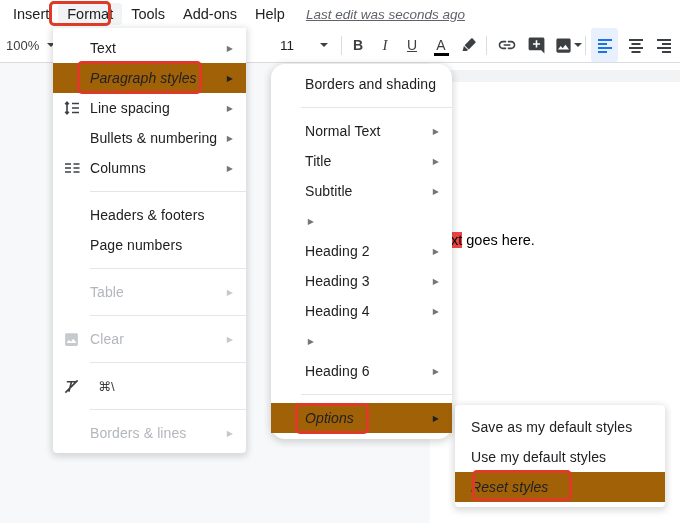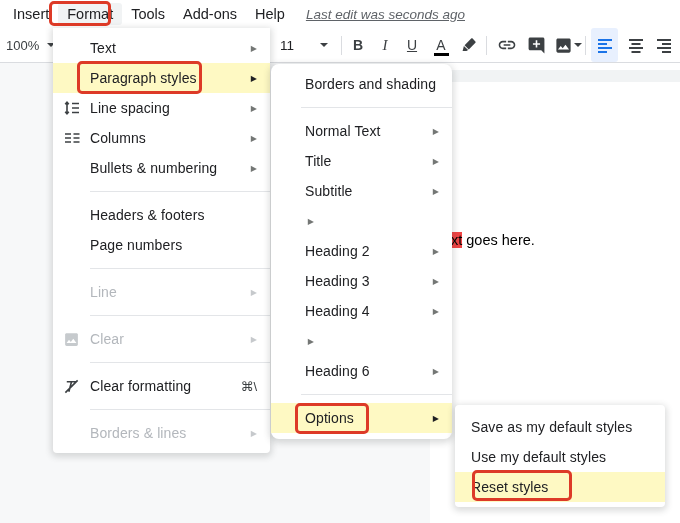--- a/index.html
+++ b/index.html
@@ -45,31 +45,31 @@
   .doc-area { position:absolute; left:0; top:63px; width:680px; height:460px; background:#f7f8f9; }
   .doc-topstrip { position:absolute; left:430px; top:0; right:0; height:7px; background:#fff; }
   .doc-band { position:absolute; left:430px; top:7px; right:0; height:12px; background:#f1f3f4; }
   .doc-page { position:absolute; left:430px; top:19px; right:-10px; height:450px; background:#fff; }
   .doc-text { position:absolute; left:21px; top:150px; font-size:14.5px; color:#000; white-space:pre; }
   .doc-text .sel { background:#ef4444; }
 
   
   .panel { position:absolute; background:#fff; z-index:10;
     box-shadow:0 2px 6px 2px rgba(60,64,67,.18); border-radius:0 0 4px 4px; padding:5px 0 5px 0; }
-  .p-format { left:53px; top:28px; width:217px; }
-  .p-styles { left:271px; top:64px; width:181px; border-radius:8px; padding-bottom:6px; }
+  .p-format { left:53px; top:28px; width:193px; }
+  .p-styles { left:271px; top:64px; width:181px; border-radius:14px; padding-bottom:6px; }
   .p-options { left:455px; top:405px; width:210px; border-radius:4px; padding-top:7px; padding-bottom:5px; }
 
   .mi { height:30px; display:flex; align-items:center; padding-right:13px; cursor:default; }
   .mi .gut { width:37px; display:flex; align-items:center; justify-content:center; flex:0 0 37px; }
   .mi .lbl { flex:1; font-size:14px; color:#202124; white-space:nowrap; letter-spacing:.1px; }
   .mi .sc { font-size:13px; color:#3c4043; margin-left:8px; }
   .mi .arr { width:9px; display:flex; justify-content:flex-end; }
   .mi .arr::after { content:"▶"; font-size:8px; color:#747775; }
-  .mi.hl { background:#fef9c3; }
+  .mi.hl { background:#a16207;font-style:italic; }
   .mi.hl .arr::after { color:#202124; }
   .mi.dis .lbl { color:#b3b7bc; }
   .mi.dis .arr::after { color:#c6c9cc; }
   .msep { height:1px; background:#e3e5e8; margin:8px 0 8px 37px; }
   .p-styles .mi { padding-left:34px; }
   .p-styles .msep { margin-left:30px; }
   .p-options .mi { padding-left:16px; }
 
   
   .redbox { position:absolute; border:3px solid #dd3a27; border-radius:5px; z-index:40; pointer-events:none; }
@@ -200,48 +200,48 @@
       <svg width="18" height="18" viewBox="0 0 18 18">
         <g stroke="#3c4043" stroke-width="1.6" fill="none">
             <path d="M4 3.2v11.6M2.2 5.2 4 3.2l1.8 2M2.2 12.8 4 14.8l1.8-2M9 4.5h7M9 9h7M9 13.5h7"></path>
           </g>
       </svg>
     </span>
       <span class="lbl">Line spacing</span>
       <span class="arr"></span>
   </div>
   <div class="mi">
+    <span class="gut"></span>
+      <span class="lbl">Bullets &amp; numbering</span>
+      <span class="arr"></span>
+  </div>
+  <div class="mi">
     <span class="gut">
       <svg width="18" height="18" viewBox="0 0 18 18">
         <g stroke="#3c4043" stroke-width="1.6">
             <path d="M2 5h6M2 9h6M2 13h6M10.5 5h6M10.5 9h6M10.5 13h6"></path>
           </g>
       </svg>
     </span>
       <span class="lbl">Columns</span>
       <span class="arr"></span>
   </div>
-  <div class="mi">
-    <span class="gut"></span>
-      <span class="lbl">Bullets &amp; numbering</span>
-      <span class="arr"></span>
-  </div>
   <div class="msep"></div>
   <div class="mi">
     <span class="gut"></span>
       <span class="lbl">Headers &amp; footers</span>
   </div>
   <div class="mi">
     <span class="gut"></span>
       <span class="lbl">Page numbers</span>
   </div>
   <div class="msep"></div>
   <div class="mi dis">
     <span class="gut"></span>
-      <span class="lbl">Line</span>
+      <span class="lbl">Table</span>
       <span class="arr"></span>
   </div>
   <div class="msep"></div>
   <div class="mi dis">
     <span class="gut">
       <svg width="17" height="17" viewBox="0 0 24 24">
         <path fill="#c6cacd" d="M21 19V5c0-1.1-.9-2-2-2H5c-1.1 0-2 .9-2 2v14c0 1.1.9 2 2 2h14c1.1 0 2-.9 2-2z"></path>
         <path fill="#fff" d="M8.5 12.5 11 15.51 14.5 11l4.5 6H5l3.5-4.5z"></path>
       </svg>
     </span>
@@ -250,21 +250,20 @@
   </div>
   <div class="msep"></div>
   <div class="mi">
     <span class="gut">
       <svg width="17" height="17" viewBox="0 0 18 18">
         <g stroke="#3c4043" stroke-width="1.7" fill="none">
             <path d="M4 4h10M9 4 6.2 14.5M2.5 15.5 15.5 2.5"></path>
           </g>
       </svg>
     </span>
-      <span class="lbl">Clear formatting</span>
       <span class="sc">⌘\</span>
   </div>
   <div class="msep"></div>
   <div class="mi dis">
     <span class="gut"></span>
       <span class="lbl">Borders &amp; lines</span>
       <span class="arr"></span>
   </div>
 </div>
 

